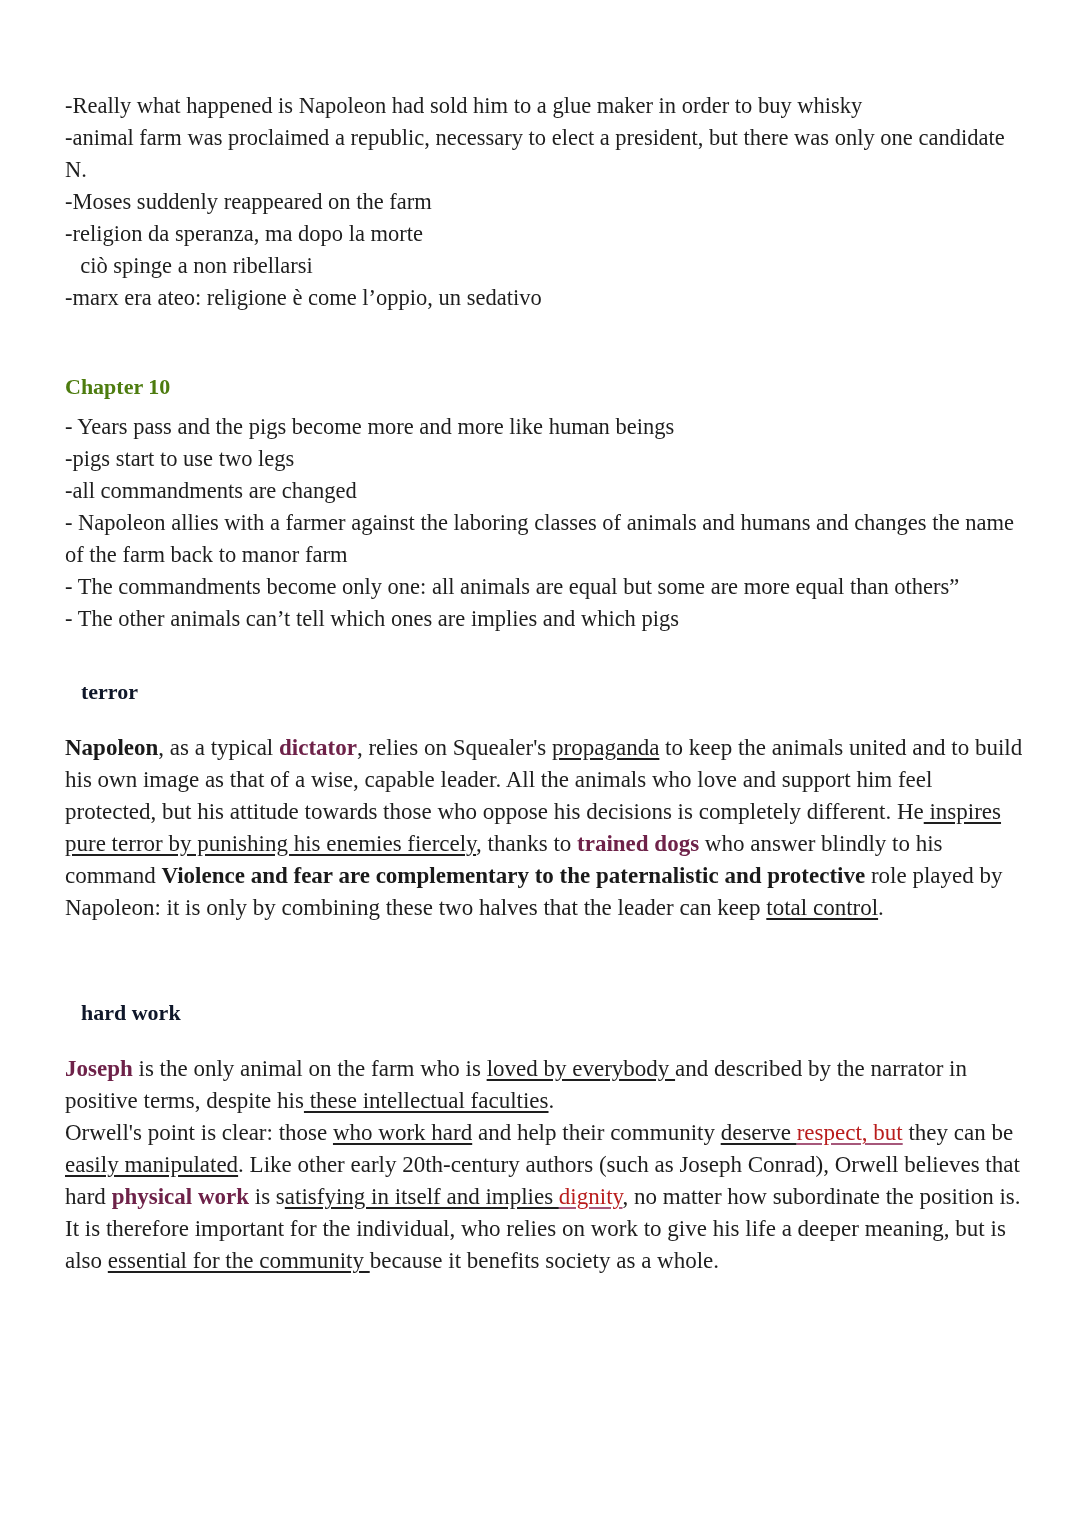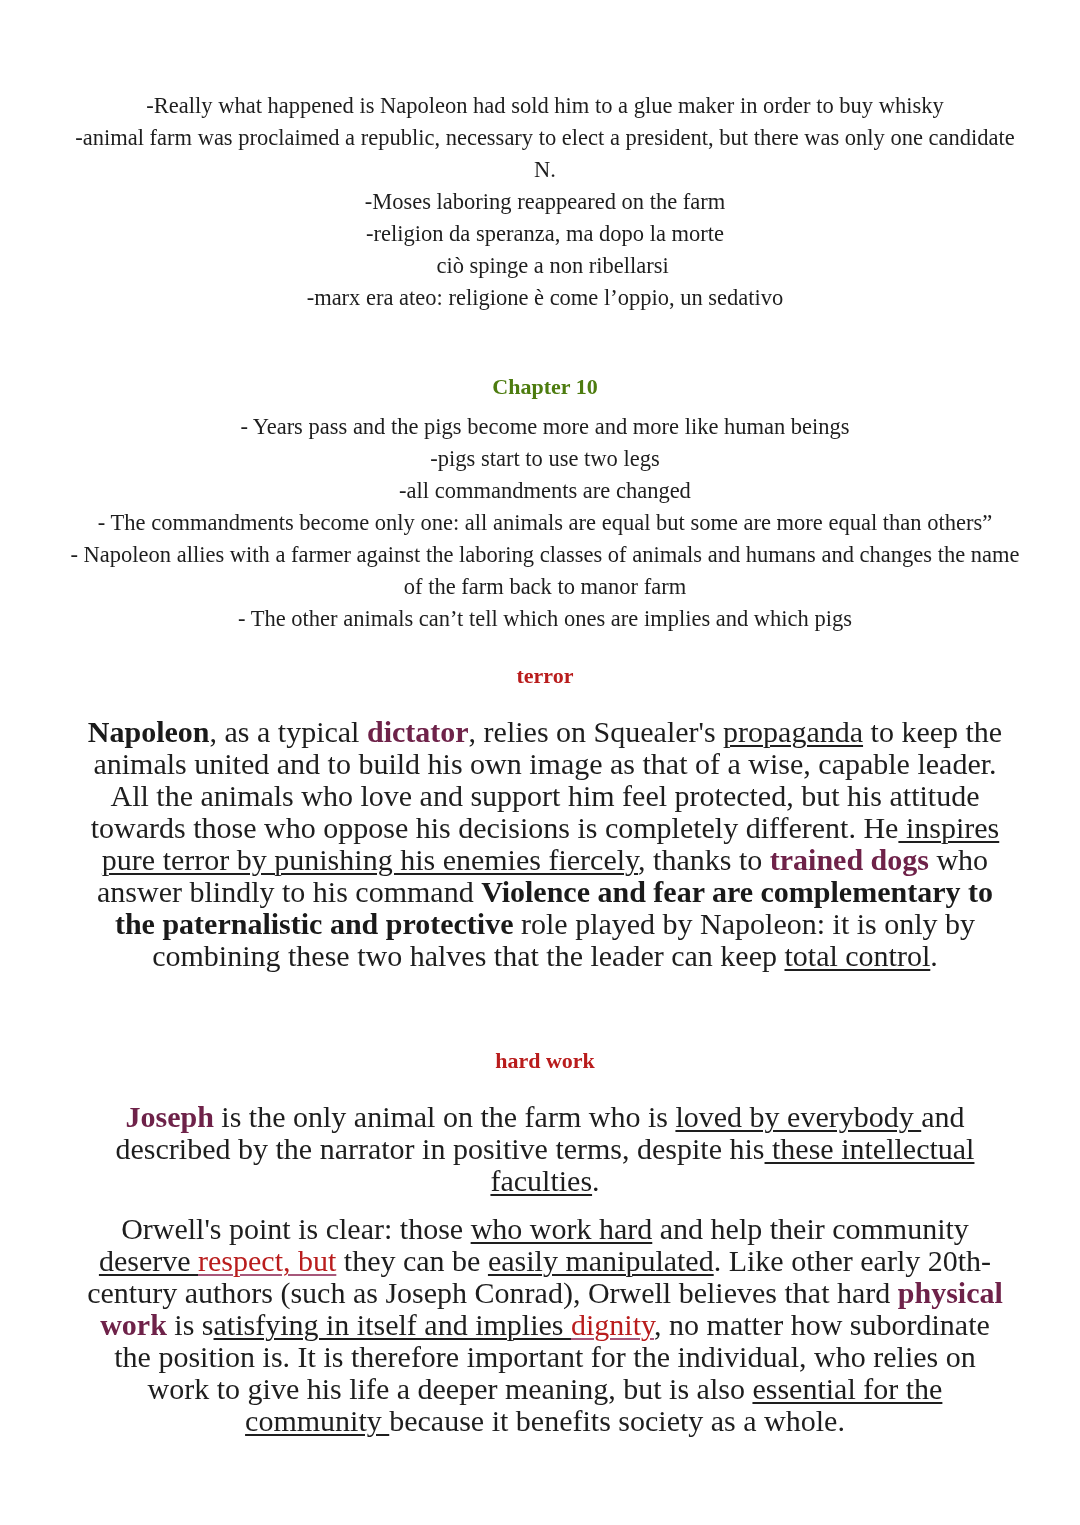--- a/index.html
+++ b/index.html
@@ -1,55 +1,55 @@
 <!DOCTYPE html>
 <html><head>
 <meta charset="utf-8">
 <style>
   html, body { margin: 0; padding: 0; background: #ffffff; }
   body {
     width: 1080px; height: 1525px; position: relative; overflow: hidden;
     font-family: "Liberation Serif", "DejaVu Serif", serif;
     color: #1e1e1e;
   }
-  .page { position: absolute; left: 65px; top: 90px; width: 960px; text-align: center; }
+  .page { position: absolute; left: 65px; top: 90px; width: 960px; }
   .line { font-size: 22.5px; line-height: 32px; margin: 0; white-space: pre-wrap; }
   .block { margin: 0; }
   .chapter-heading { font-size: 22px; line-height: 32px; color: #4d7c0f; margin: 0; }
-  .theme-heading { font-size: 22px; line-height: 32px; color: #b91c1c; margin: 0; }
-  .para { font-size: 30px; line-height: 32px; margin: 16px; }
+  .theme-heading { font-size: 22px; line-height: 32px; color: #0f172a; margin: 16px; }
+  .para { font-size: 23px; line-height: 32px; margin: 0; }
   .b { font-weight: bold; color: #1a1a1a; }
   .accent { font-weight: bold; color: #6e2249; }
   .u { text-decoration: underline; text-underline-offset: 3px; text-decoration-thickness: 1.5px; }
   .pink { color: #b91c1c; text-decoration-color: #a6577a; }
 </style>
 </head>
 <body>
 
 <div class="page">
 
   <div class="block">
     <p class="line">-Really what happened is Napoleon had sold him to a glue maker in order to buy whisky</p>
     <p class="line">-animal farm was proclaimed a republic, necessary to elect a president, but there was only one candidate N.</p>
-    <p class="line">-Moses laboring reappeared on the farm</p>
+    <p class="line">-Moses suddenly reappeared on the farm</p>
     <p class="line">-religion da speranza, ma dopo la morte</p>
     <p class="line" style="padding-left:4px">  ciò spinge a non ribellarsi</p>
     <p class="line">-marx era ateo: religione è come l’oppio, un sedativo</p>
   </div>
 
   <div style="height:57px"></div>
 
   <div class="block">
     <h2 class="chapter-heading">Chapter 10</h2>
     <div style="height:8px"></div>
     <p class="line">- Years pass and the pigs become more and more like human beings</p>
     <p class="line">-pigs start to use two legs</p>
     <p class="line">-all commandments are changed</p>
+    <p class="line">- Napoleon allies with a farmer against the laboring classes of animals and humans and changes the name of the farm back to manor farm</p>
     <p class="line">- The commandments become only one: all animals are equal but some are more equal than others”</p>
-    <p class="line">- Napoleon allies with a farmer against the laboring classes of animals and humans and changes the name of the farm back to manor farm</p>
     <p class="line">- The other animals can’t tell which ones are implies and which pigs</p>
   </div>
 
   <div style="height:25px"></div>
 
   <div class="block">
     <h2 class="theme-heading">terror</h2>
     <div style="height:8px"></div>
     <p class="para"><span class="b">Napoleon</span><span>, as a typical </span><span class="accent">dictator</span><span>, relies on Squealer's </span><span class="u">propaganda</span><span> to keep the animals united and to build his own image as that of a wise, capable leader. All the animals who love and support him feel protected, but his attitude towards those who oppose his decisions is completely different. He</span><span class="u"> inspires pure terror by punishing his enemies fiercely</span><span>, thanks to </span><span class="accent">trained dogs</span><span> who answer blindly to his command </span><span class="b">Violence and fear are complementary to the paternalistic and protective</span><span> role played by Napoleon: it is only by combining these two halves that the leader can keep </span><span class="u">total control</span><span>.</span></p>
   </div>

